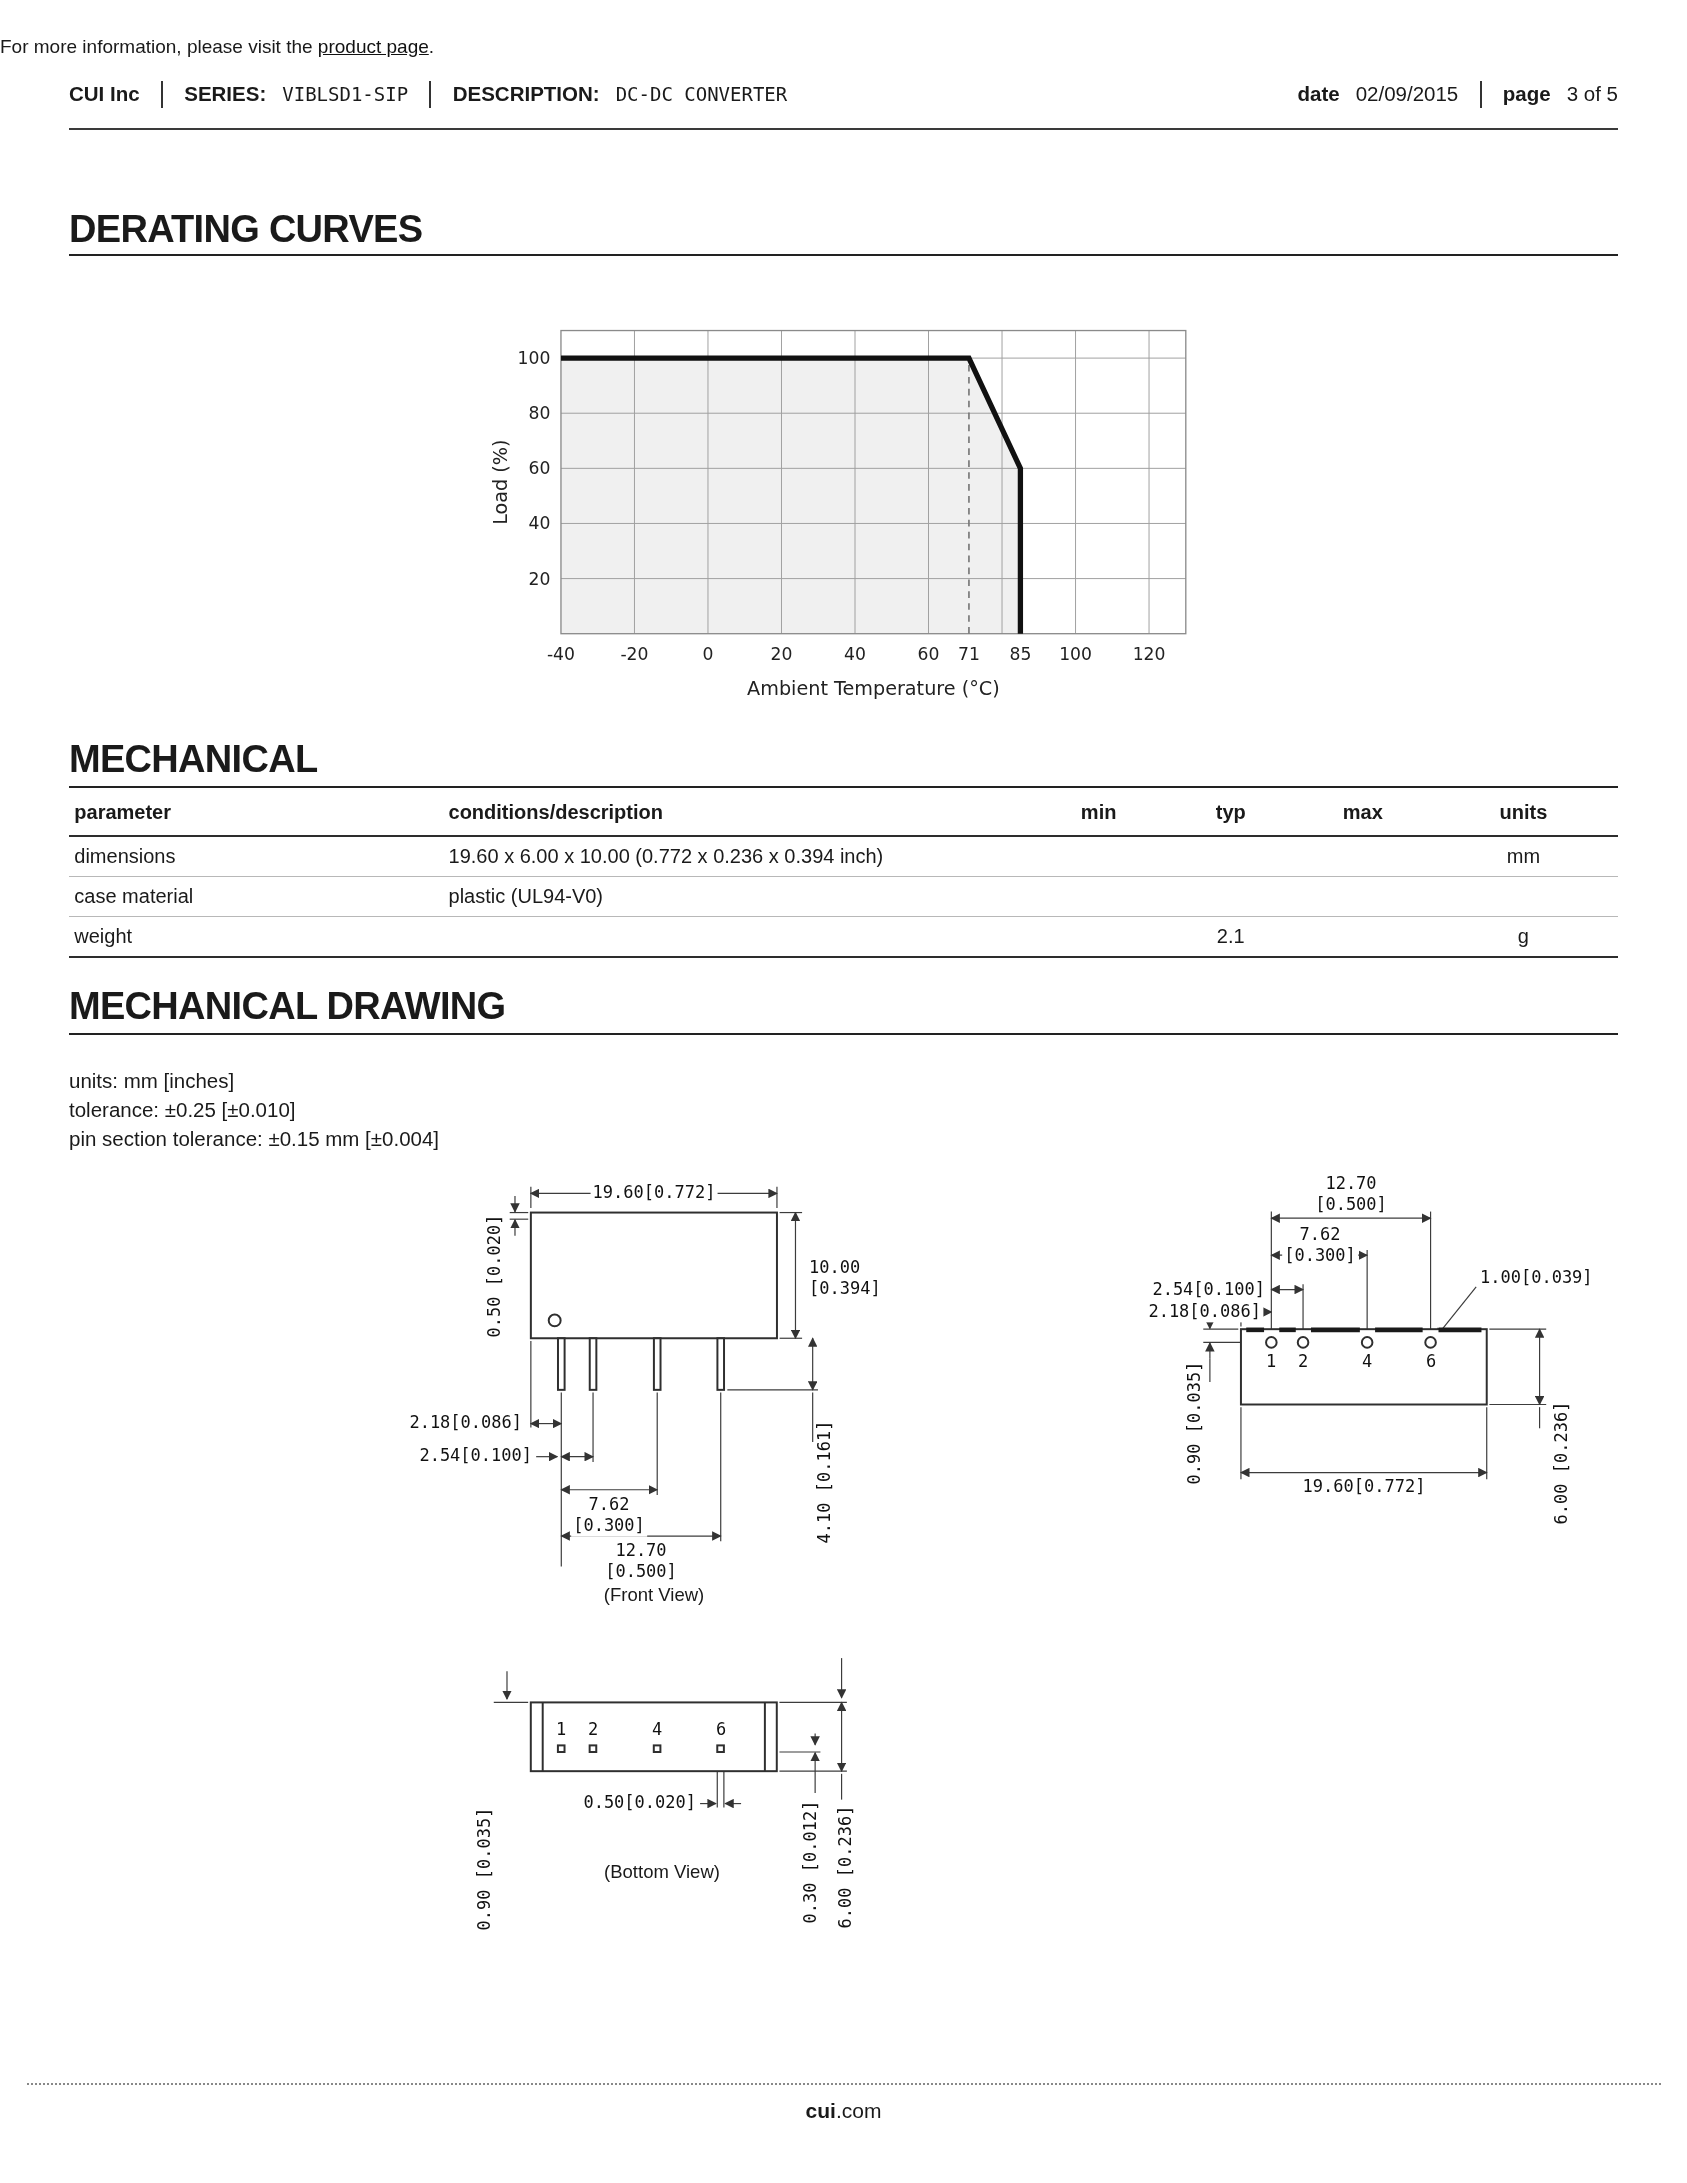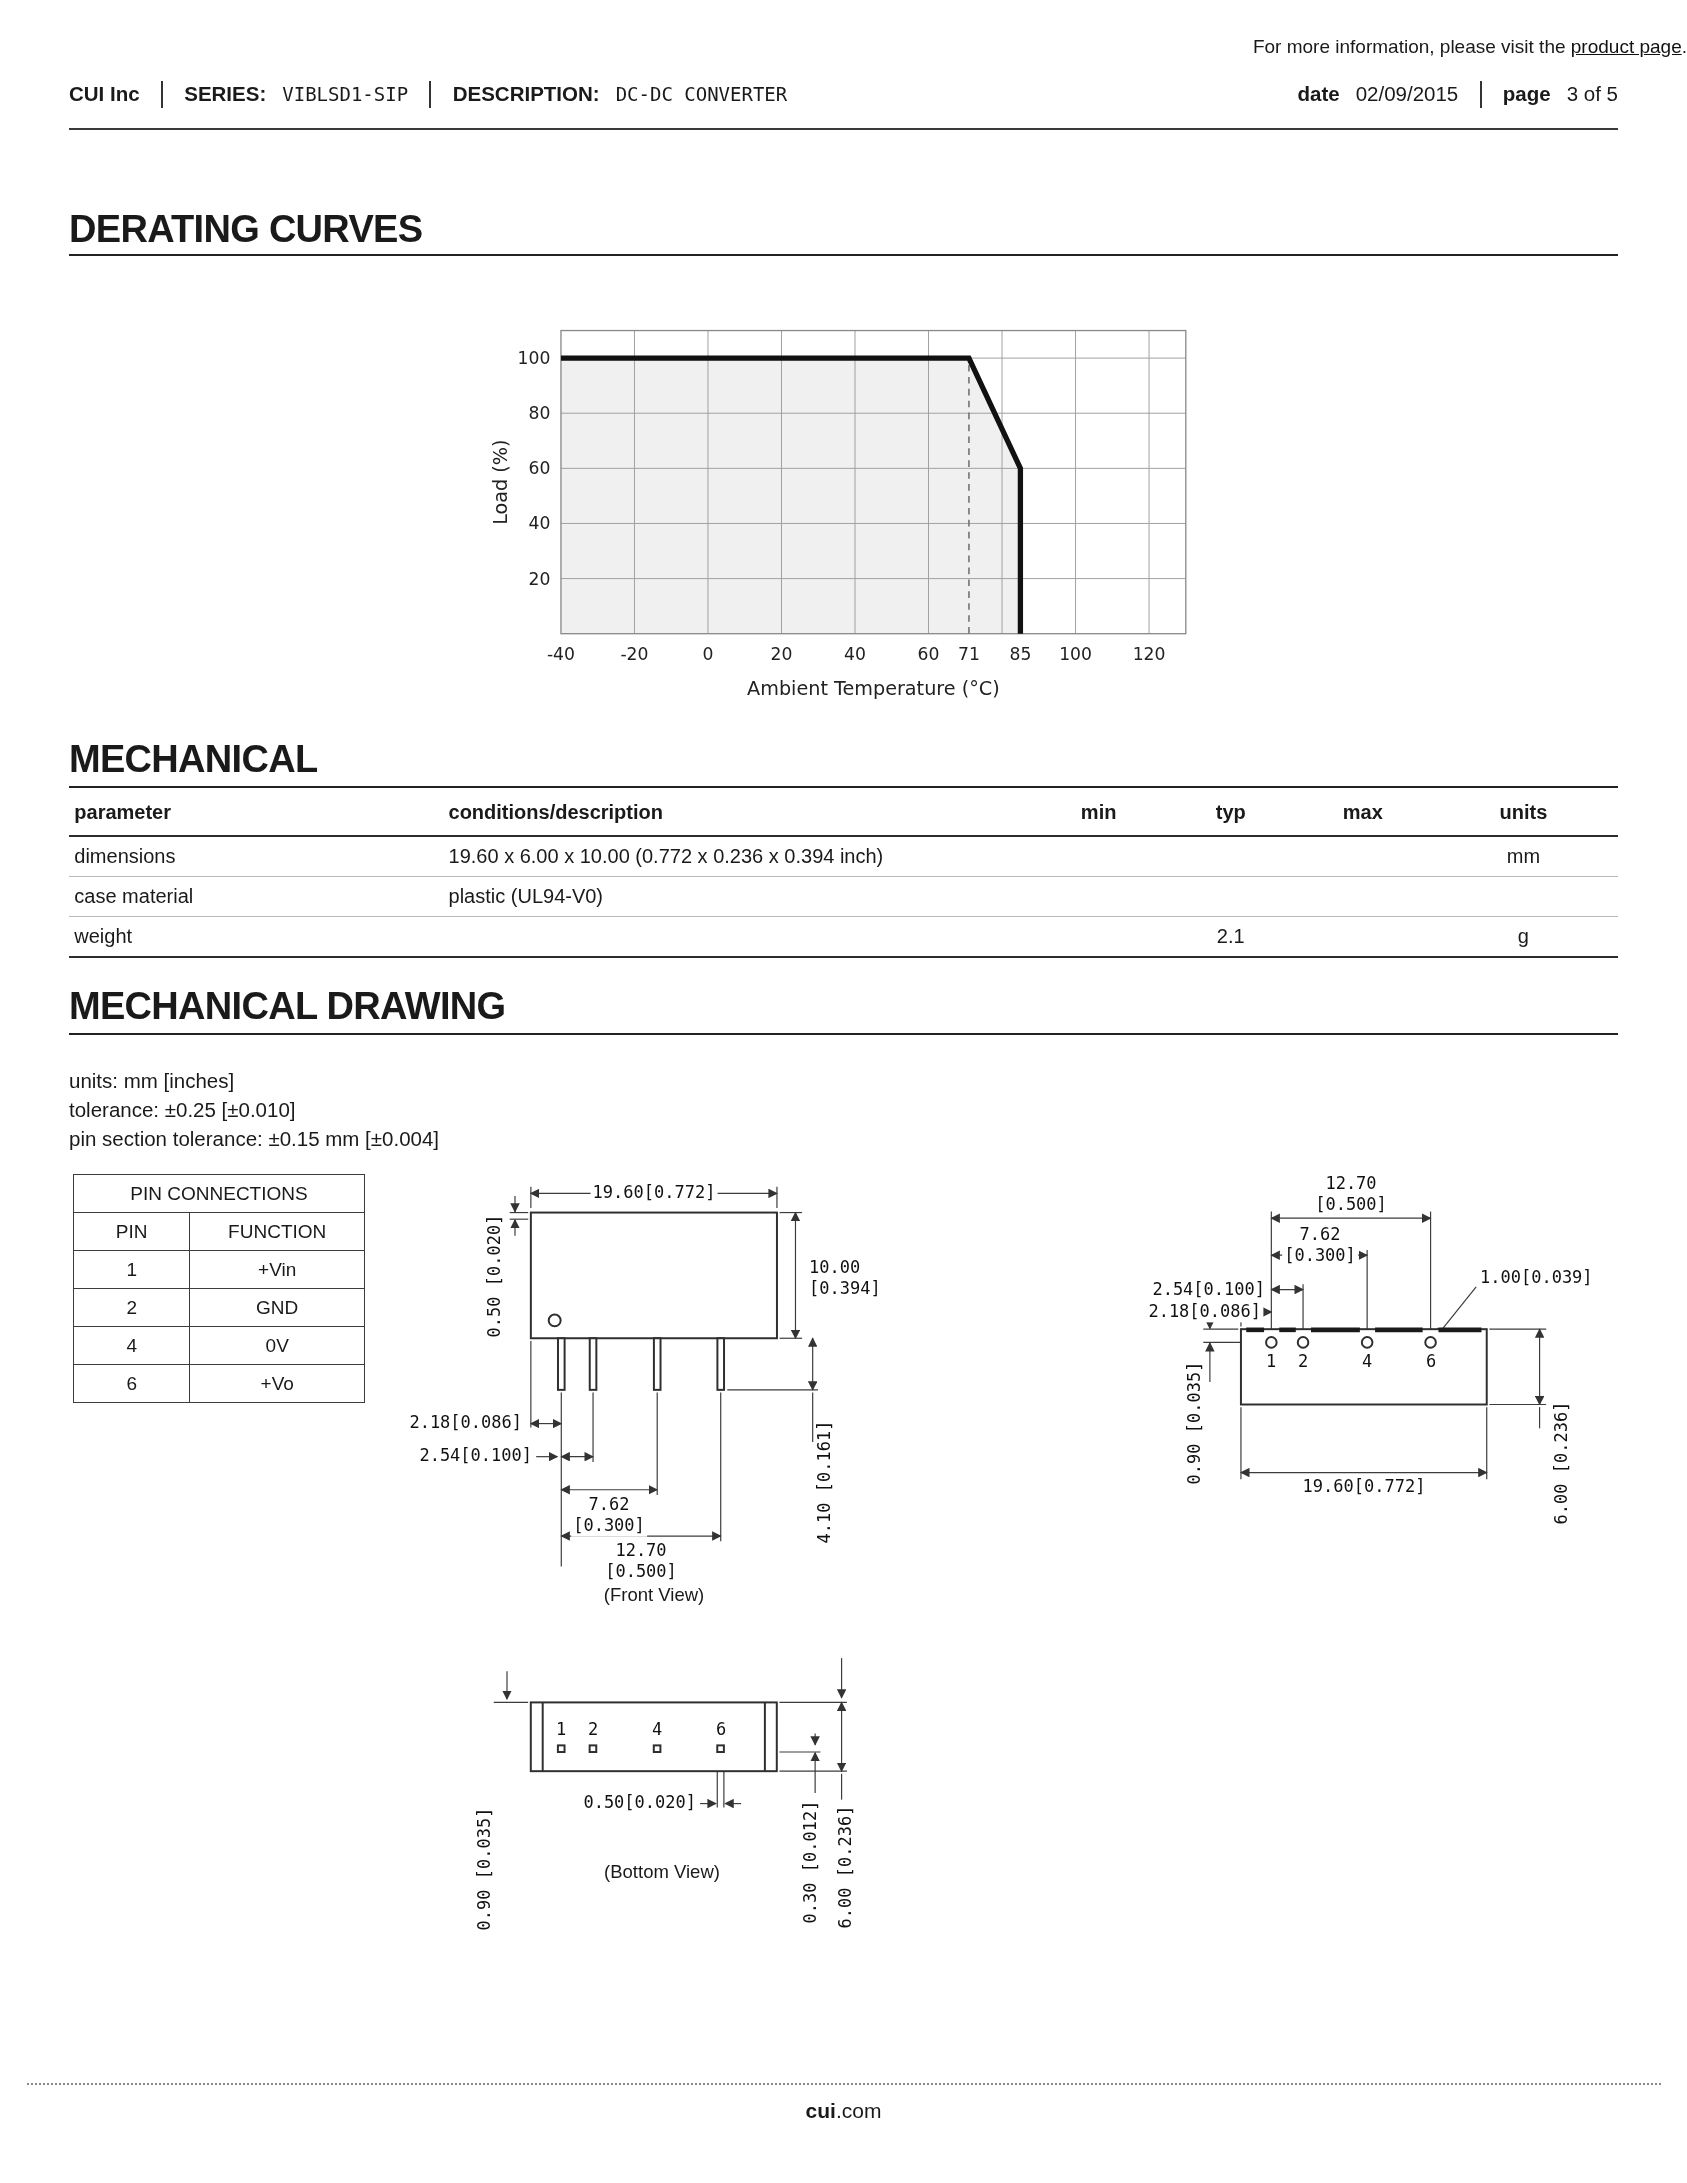--- a/index.html
+++ b/index.html
@@ -1,20 +1,20 @@
 <!DOCTYPE html>
 <html style="font-size:10.6px"><head>
 <meta charset="utf-8">
 <style>
   * { margin:0; padding:0; box-sizing:border-box; }
   html,body { background:#ffffff; }
   body { font-family:"Liberation Sans","DejaVu Sans",sans-serif; color:#1a1a1a; }
   .page { position:relative; width:1687px; height:2183px; background:#fff; overflow:hidden; }
 
-  .notice { position:absolute; top:36px; left:0; width:100%; text-align:right; font-size:19px; }
+  .notice { position:absolute; top:36px; left:0; width:100%; text-align:left; font-size:19px; }
   .notice a { color:#111; text-decoration:underline; cursor:pointer; }
 
   .header-bar { position:absolute; top:81px; left:69px; right:69px; display:flex; justify-content:space-between; align-items:center; font-size:20.5px; }
   .h-left,.h-right { display:flex; align-items:center; gap:16px; }
   .b { font-weight:bold; }
   .mono { font-family:"DejaVu Sans Mono","Liberation Mono",monospace; font-size:19px; }
   .sep { display:inline-block; width:0; height:26.5px; border-left:2px solid #333; margin:0 5.3px; }
   .hrule { position:absolute; left:69px; right:69px; border-top:2px solid #3a3a3a; }
 
   .sec { position:absolute; left:69px; font-size:38px; font-weight:bold; letter-spacing:-0.7px; line-height:1; }
@@ -170,47 +170,20 @@
 
   <h2 class="sec" style="top:987px">MECHANICAL DRAWING</h2>
   <div class="srule" style="top:1033px"></div>
 
   <div class="notes" style="top:1066px">
     <div>units: mm [inches]</div>
     <div>tolerance: ±0.25 [±0.010]</div>
     <div>pin section tolerance: ±0.15 mm [±0.004]</div>
   </div>
 
-  <table class="ptable" style="left:73px; top:1174px; width:292px">
-    <tbody>
-        <tr>
-      <th colspan="2">PIN CONNECTIONS</th>
-    </tr>
-    <tr>
-      <th style="width:40%">PIN</th>
-      <th>FUNCTION</th>
-    </tr>
-    <tr>
-      <td>1</td>
-      <td>+Vin</td>
-    </tr>
-    <tr>
-      <td>2</td>
-      <td>GND</td>
-    </tr>
-    <tr>
-      <td>4</td>
-      <td>0V</td>
-    </tr>
-    <tr>
-      <td>6</td>
-      <td>+Vo</td>
-    </tr>
-  </tbody>
-    </table>
 
   <div class="view" style="left:384px; top:1164px; width:516px; height:457px">
     <svg width="516" height="457" viewBox="0 0 780 690">
       <defs>
         <marker id="fa" viewBox="0 0 10 10" refX="9" refY="5" markerWidth="8" markerHeight="8" orient="auto-start-reverse">
           <path d="M0,0 L10,5 L0,10 z" fill="#333"></path>
         </marker>
       </defs>
       <g class="thin">
         <line x1="222" y1="66" x2="222" y2="34"></line>

